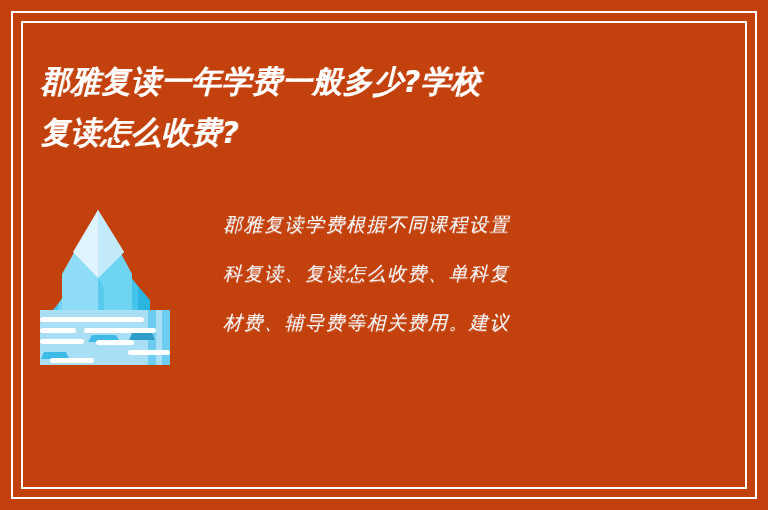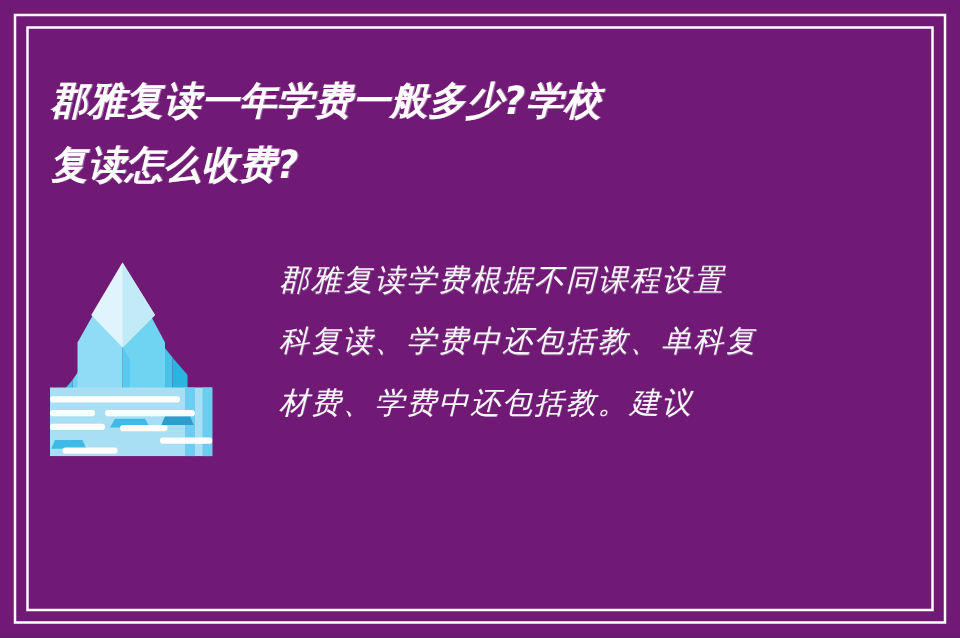--- a/index.html
+++ b/index.html
@@ -11,21 +11,21 @@
     height: 510px;
     overflow: hidden;
     background: #2d3250;
     font-family: "Liberation Sans", sans-serif;
   }
 
   #poster {
     position: relative;
     width: 768px;
     height: 510px;
-    background: #701a75;
+    background: #c2410c;
     overflow: hidden;
   }
 
   
   .frame-outer {
     position: absolute;
     left: 11px;
     top: 11px;
     right: 11px;
     bottom: 11px;
@@ -89,21 +89,21 @@
 
   
   .body-text {
     flex: 1 1 auto;
     padding-left: 38px;
     padding-top: 8px;
   }
   .body-line {
     color: #f7f8fb;
     font-family: "DejaVu Sans", "Liberation Sans", sans-serif;
-    font-size: 24px;
+    font-size: 19px;
     font-style: italic;
     font-weight: normal;
     line-height: 49px;
     letter-spacing: 1.5px;
     white-space: nowrap;
     text-shadow: 0.5px 0.5px 0 rgba(255,255,255,0.25);
   }
 </style>
 </head>
 <body>
@@ -151,18 +151,18 @@
         <rect x="44" y="128" width="72" height="5" rx="2.5" fill="#ffffff"></rect>
         <rect x="0" y="139" width="44" height="5" rx="2.5" fill="#ffffff"></rect>
         <rect x="56" y="140" width="38" height="5" rx="2.5" fill="#ffffff"></rect>
         <rect x="88" y="150" width="42" height="5" rx="2.5" fill="#ffffff"></rect>
         <rect x="10" y="158" width="44" height="5" rx="2.5" fill="#ffffff"></rect>
       </svg>
     </div>
 
     <div class="body-text">
       <div class="body-line">郡雅复读学费根据不同课程设置</div>
-      <div class="body-line">科复读、学费中还包括教、单科复</div>
-      <div class="body-line">材费、学费中还包括教。建议</div>
+      <div class="body-line">科复读、复读怎么收费、单科复</div>
+      <div class="body-line">材费、辅导费等相关费用。建议</div>
     </div>
 
   </div>
 </div>
 
 </body></html>

